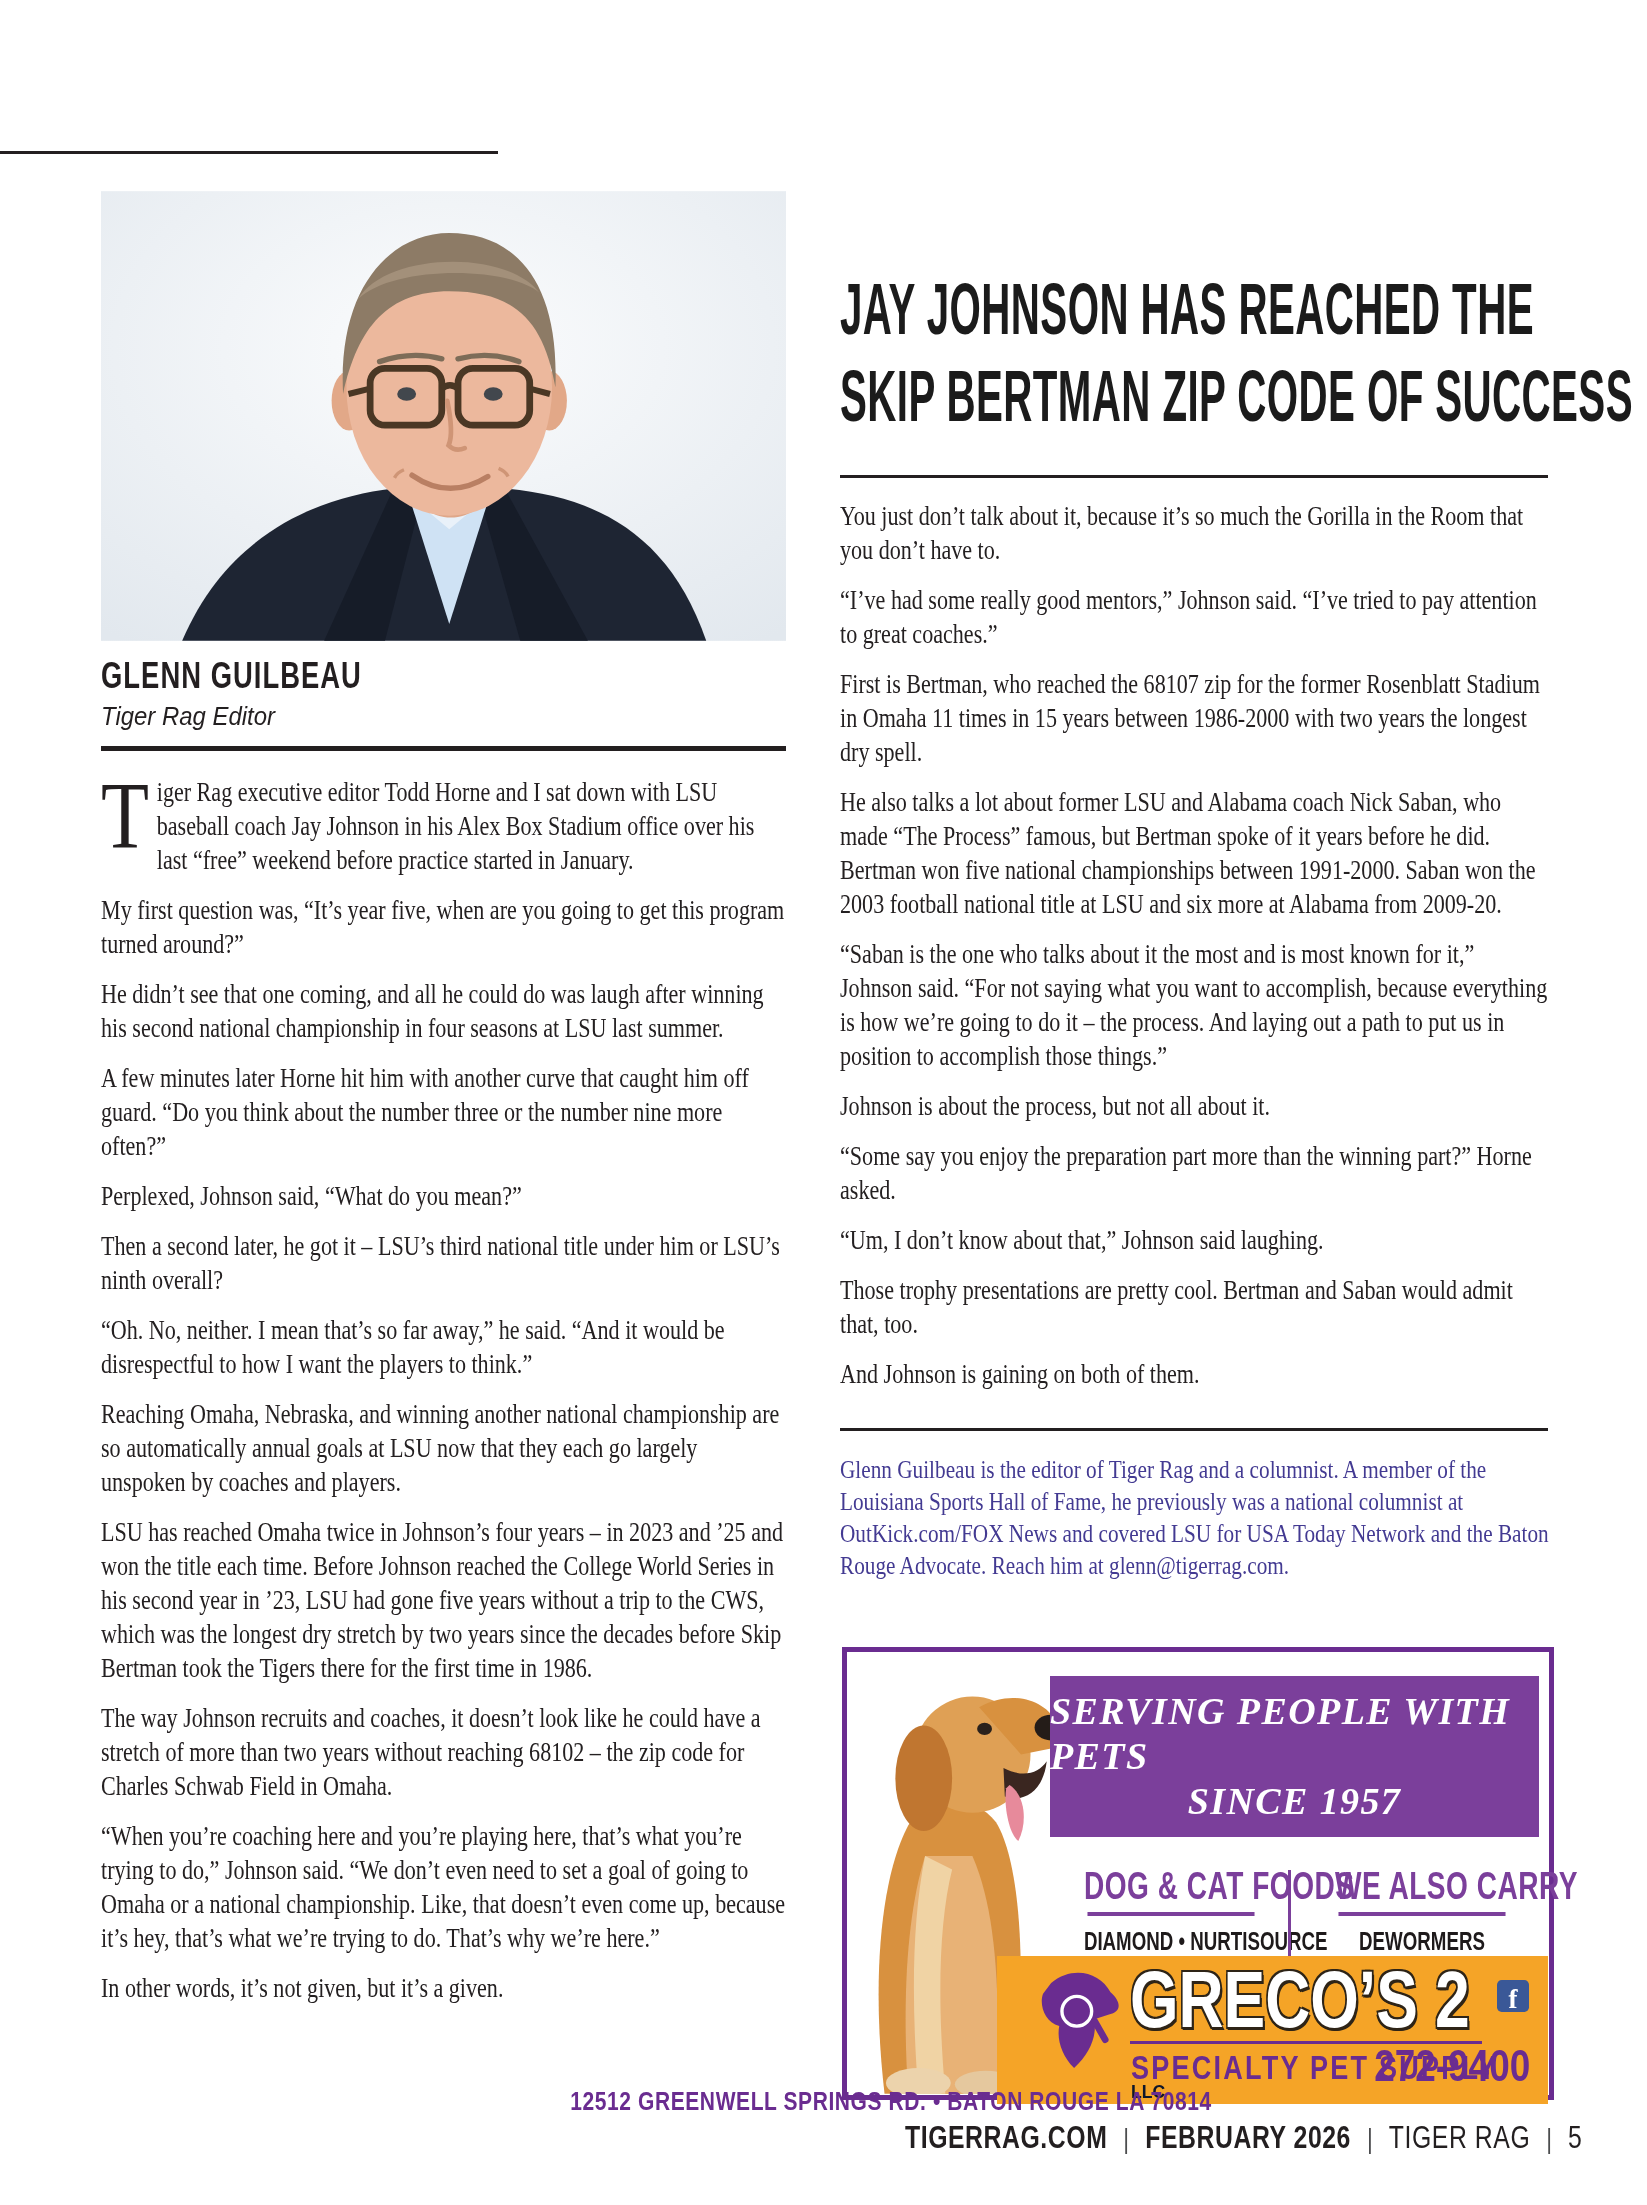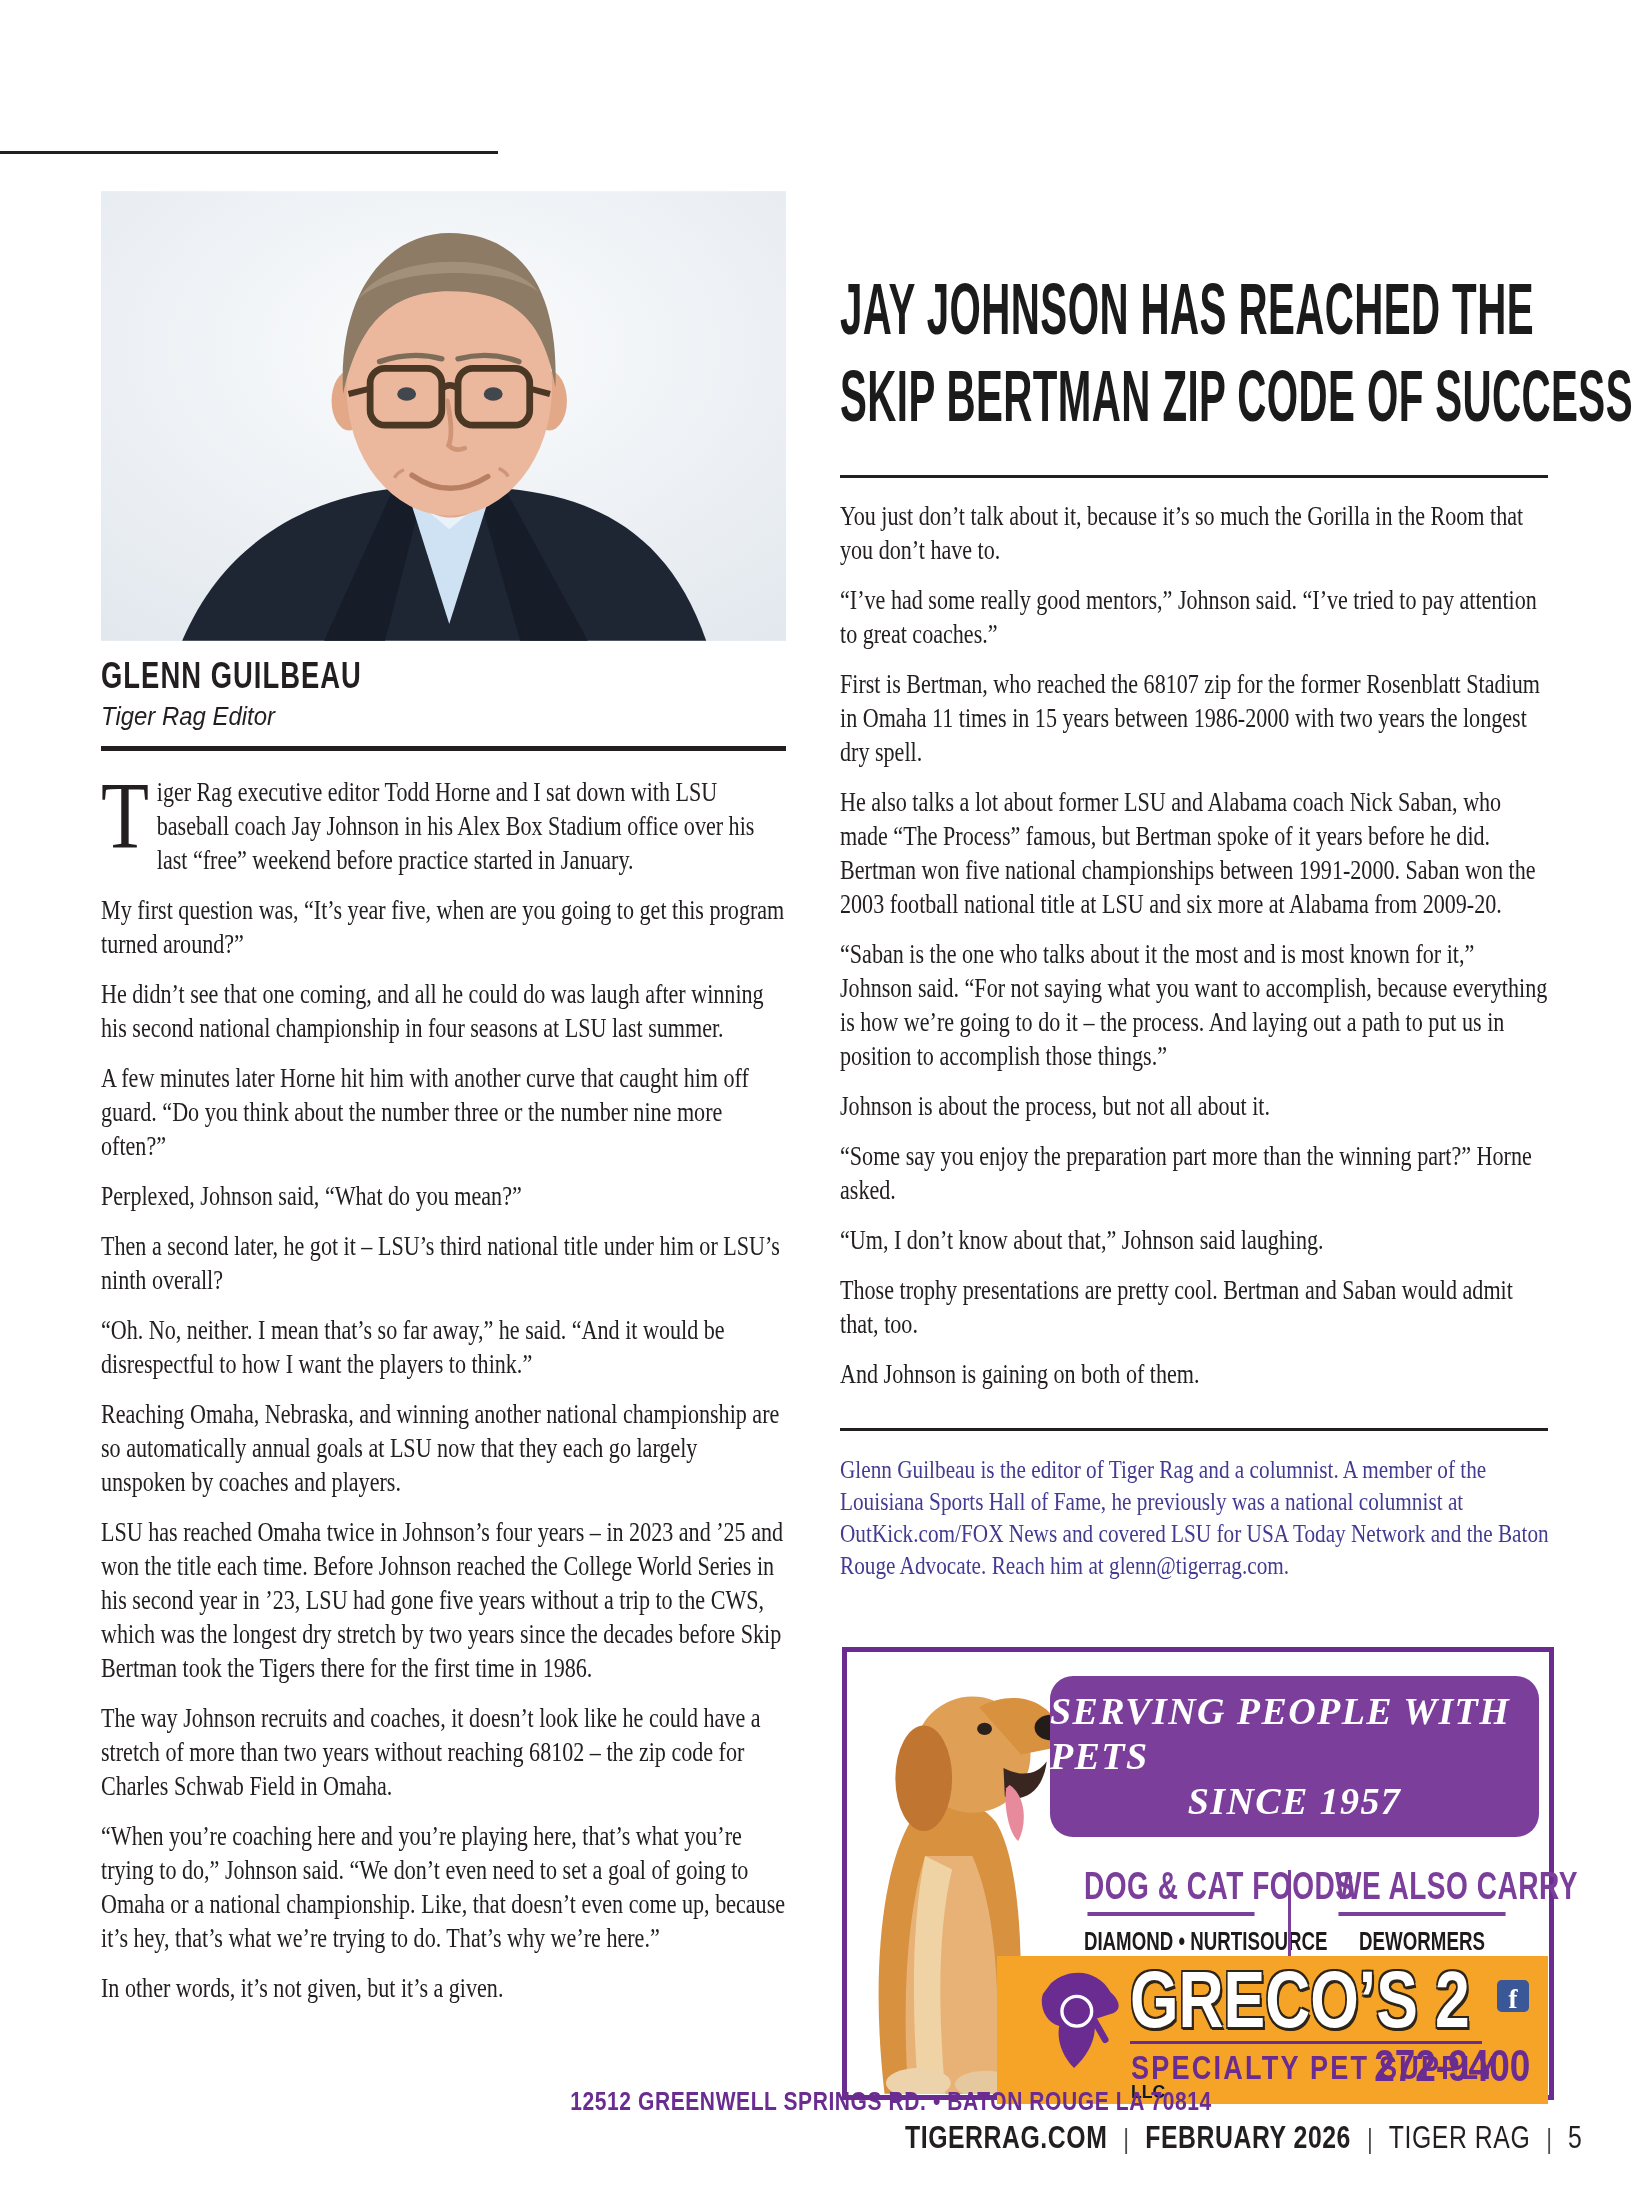--- a/index.html
+++ b/index.html
@@ -17,21 +17,21 @@
   
   .headline{font:bold 72px/1 "Liberation Sans",sans-serif;color:#1b1b1b;transform:scaleX(.56);letter-spacing:0.7px;}
   
   .bodycol{font:27px/34px "Liberation Serif",serif;color:#242021;transform:scaleX(.818);transform-origin:0 0;}
   .bodycol p{margin:0 0 16px 0;}
   .dropcap{float:left;font:400 96px/73px "Liberation Serif",serif;padding:4px 9.5px 0 0;color:#231f20;}
   
   .bio{font:25px/32px "Liberation Serif",serif;color:#433a92;transform:scaleX(.85);transform-origin:0 0;}
   
   .ad{box-sizing:border-box;border:5.4px solid #6a2c90;background:#fff;}
-  .ad-banner{background:#7b3f9b;display:flex;flex-direction:column;align-items:center;justify-content:center;border-radius:23px;}
+  .ad-banner{background:#7b3f9b;display:flex;flex-direction:column;align-items:center;justify-content:center;}
   .ad-banner div{font:italic bold 38px/1.18 "Liberation Serif",serif;color:#ffffff;letter-spacing:1.4px;}
   .adcol{position:absolute;text-align:center;transform-origin:50% 0;transform:scaleX(.72);}
   .adcol .hd{font:bold 39px/1 "Liberation Sans",sans-serif;color:#7b3f9b;letter-spacing:0.7px;white-space:nowrap;}
   .adcol .bar{height:4px;background:#7b3f9b;margin:6.8px auto 9.5px auto;width:96%;}
   .adcol .items div{font:bold 26px/32px "Liberation Sans",sans-serif;color:#1e1a1b;white-space:nowrap;}
   .vdiv{background:#7b3f9b;}
   .orange{background:#f5a427;}
   .brand{font:bold 80px/1 "Liberation Sans",sans-serif;color:#ffffff;transform:scaleX(.78);
          text-shadow:2.7px 2.7px 0 #2e2417,-2px -2px 0 #2e2417,2px -2px 0 #2e2417,-2px 2px 0 #2e2417,0 3.4px 0 #2e2417;}
   .subbrand{font:bold 33px/1 "Liberation Sans",sans-serif;color:#6a2c90;letter-spacing:2.7px;transform:scaleX(.82);}

